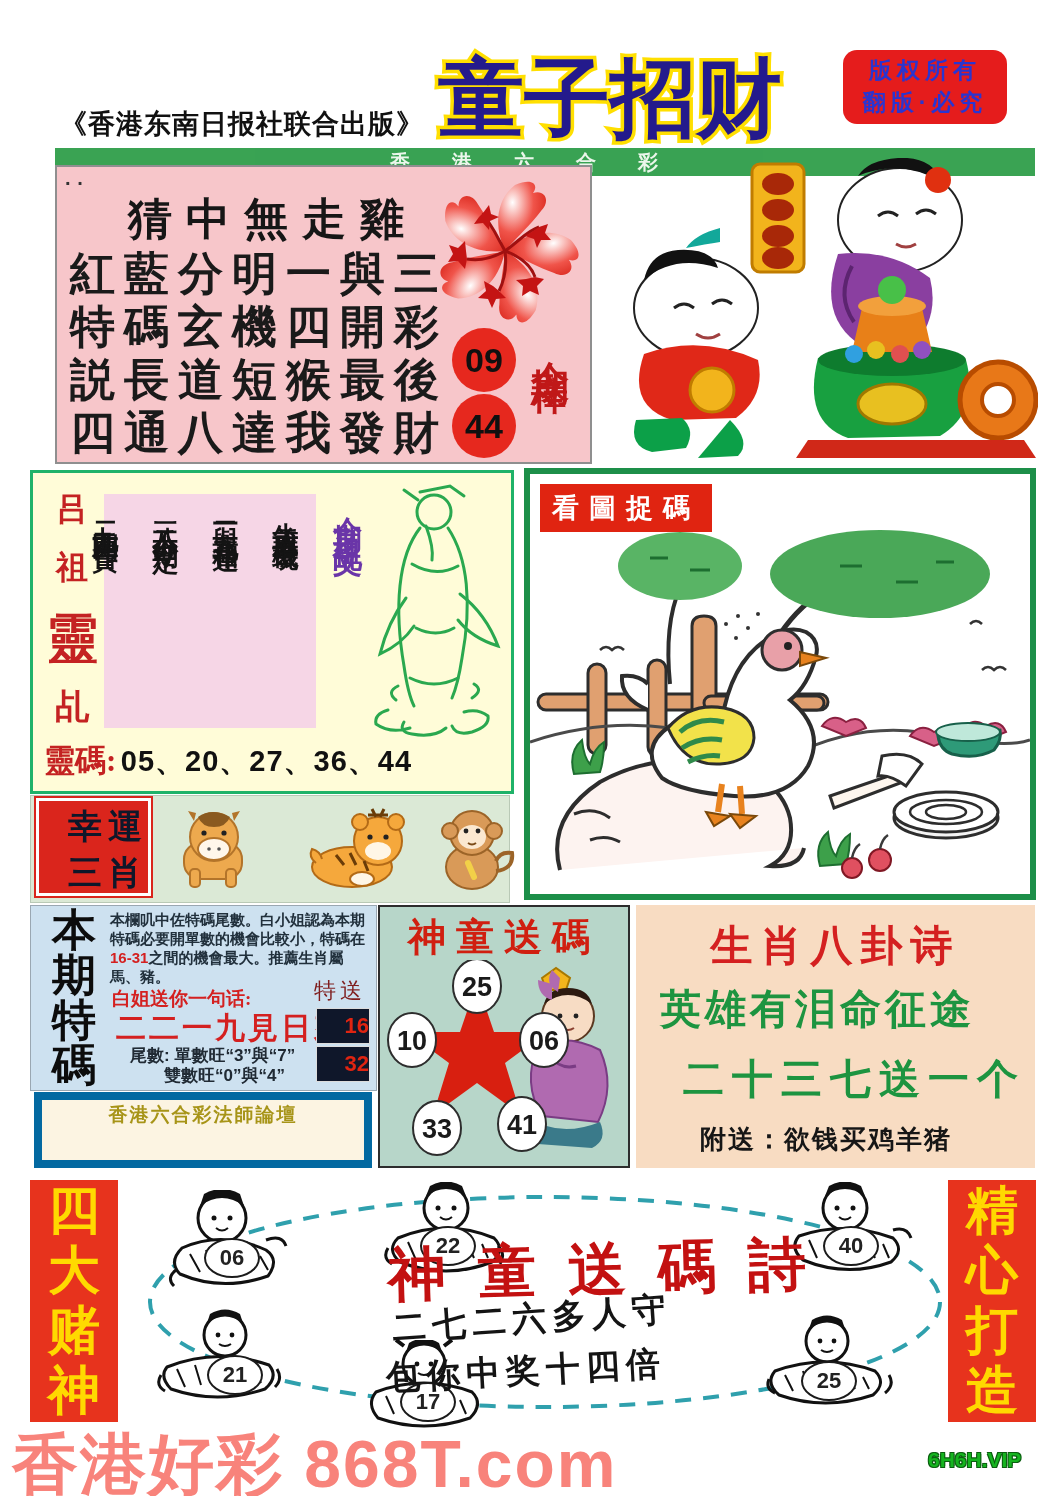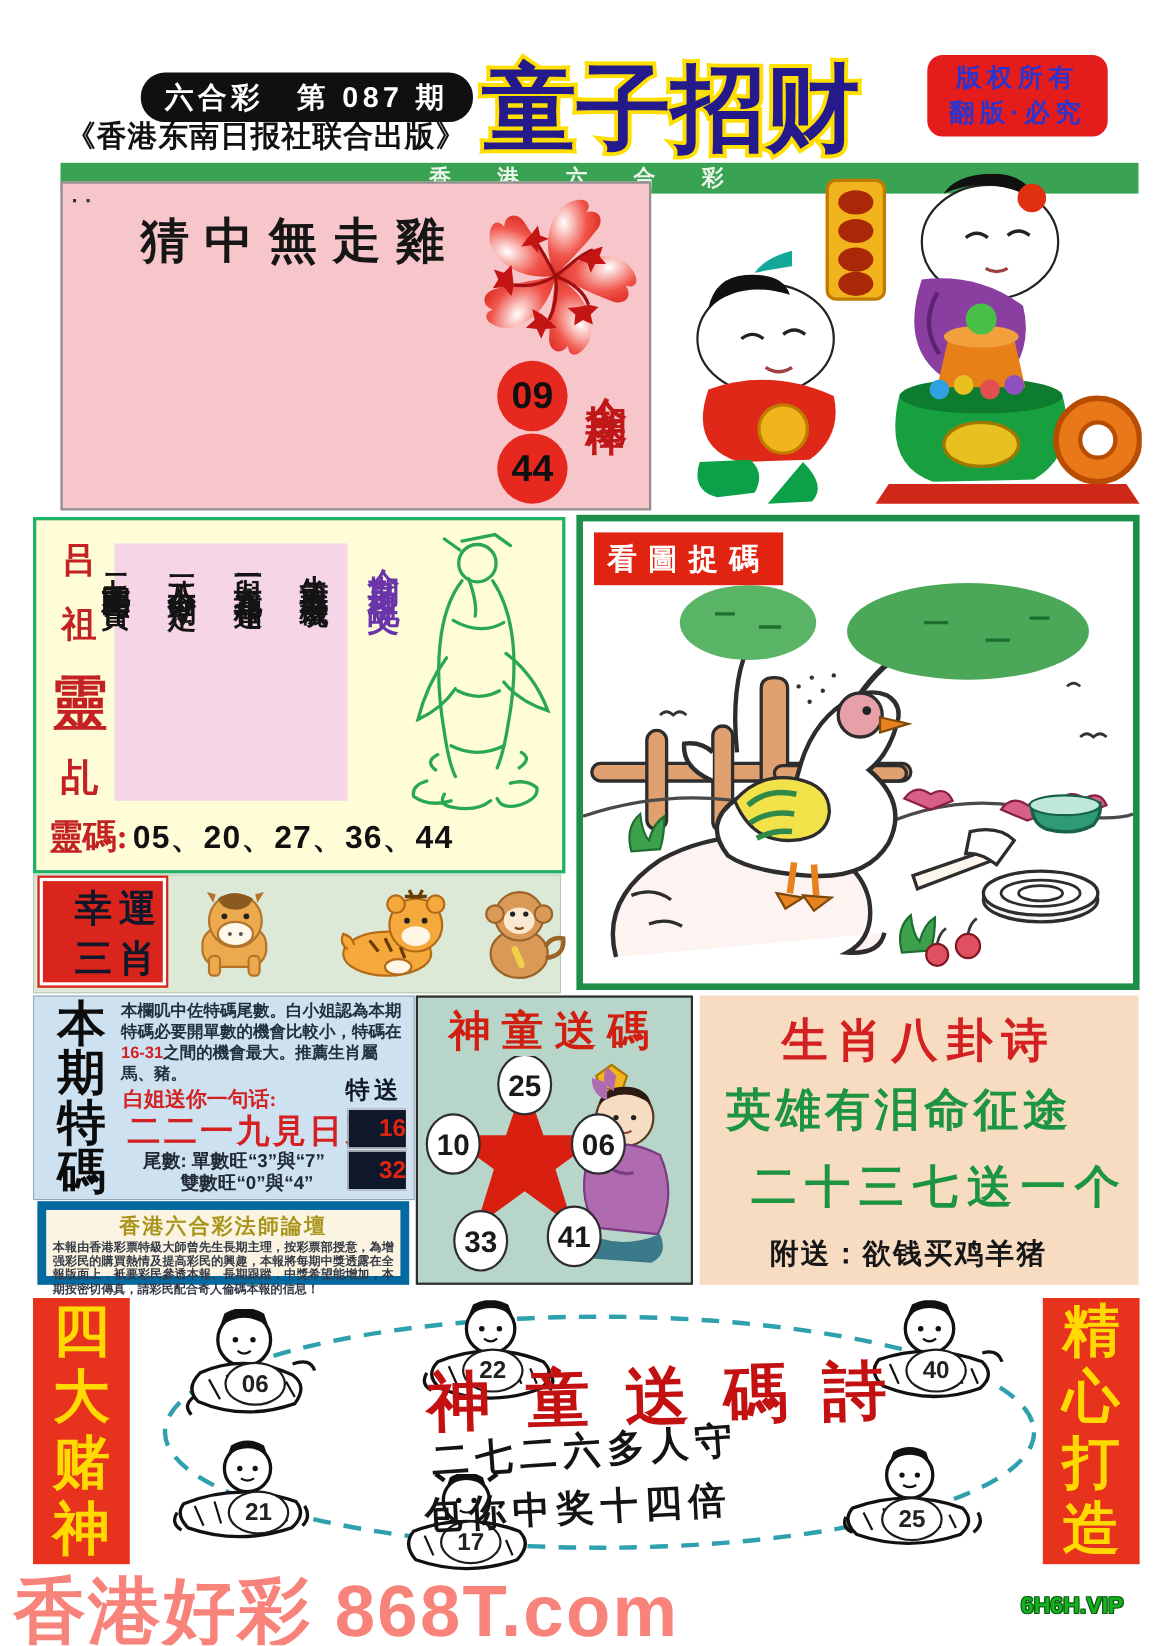--- a/index.html
+++ b/index.html
@@ -71,21 +71,21 @@
     font-family:"Liberation Serif","DejaVu Serif",serif;}
   .special-side span{display:block;font-size:44px;line-height:45px;}
   .special-para{left:110px;top:910px;width:260px;font-size:15px;font-weight:bold;color:#21303c;
     line-height:19px;}
   .range-red{color:#d42020;}
   .special-redlabel{left:112px;top:986px;font-size:19px;font-weight:bold;color:#d42020;
     font-family:"Liberation Serif","DejaVu Serif",serif;}
   .special-phrase{left:116px;top:1008px;font-size:30px;font-weight:bold;color:#d42020;letter-spacing:3px;
     font-family:"Liberation Serif","DejaVu Serif",serif;}
   .special-tails{left:130px;top:1046px;font-size:17px;font-weight:bold;color:#202a34;line-height:20px;}
-  .tesong-label{left:314px;top:976px;font-size:22px;font-weight:bold;color:#0f172a;letter-spacing:4px;
+  .tesong-label{left:314px;top:976px;font-size:22px;font-weight:normal;color:#7f1d1d;letter-spacing:4px;
     font-family:"Liberation Serif","DejaVu Serif",serif;}
   .tesong-box{left:316px;width:52px;height:34px;background:#0f172a;color:#e02411;font-size:22px;
     font-weight:bold;text-align:right;line-height:34px;border:1px solid #dcdcdc;}
   .tesong-0{top:1008px;} .tesong-1{top:1046px;}
 
   
   .forum-block{left:34px;top:1092px;width:338px;height:76px;background:#fcf4e2;border:8px solid #0369a1;
     box-sizing:border-box;padding:2px 6px;}
   .forum-title{text-align:center;color:#a79418;font-size:19px;font-weight:bold;letter-spacing:2px;
     font-family:"Liberation Serif","DejaVu Serif",serif;}
@@ -124,37 +124,42 @@
   
   .footer-brand{left:12px;top:1420px;font-size:66px;font-weight:bold;color:#f8837b;letter-spacing:2px;}
   .footer-mark{left:928px;top:1448px;font-size:21px;font-weight:bold;color:#15b41f;
     text-shadow:1px 1px 0 #0b5e10,-1px 1px 0 #0b5e10,1px -1px 0 #0b5e10,-1px -1px 0 #0b5e10;}
 </style>
 </head>
 <body>
 
 <div id="page">
 
-  <div class="abs issue-badge">六合彩　第 087 期</div>
   <div class="abs publisher">《香港东南日报社联合出版》</div>
 
   <svg class="abs main-title" viewBox="0 0 460 115">
     <text x="230" y="88" text-anchor="middle" font-size="86" font-weight="bold" fill="#241a8c" stroke="#ffdf00" stroke-width="7" paint-order="stroke">童子招财</text>
   </svg>
 
   <div class="abs copyright-box">
     <div>版权所有</div>
     <div>翻版·必究</div>
   </div>
 
   <div class="abs green-bar">香港六合彩</div>
 
   <div class="abs poem-block"></div>
   <div class="abs poem-dots">· ·</div>
   <div class="abs poem-title">猜中無走雞</div>
+  <div class="abs poem-lines">
+    <div>紅藍分明一與三</div>
+    <div>特碼玄機四開彩</div>
+    <div>説長道短猴最後</div>
+    <div>四通八達我發財</div>
+  </div>
 
   <svg class="abs flower" width="160" height="158" viewBox="0 0 160 158">
     <defs>
       <radialGradient id="pet" cx="30%" cy="30%" r="80%">
         <stop offset="0%" stop-color="#ffffff"></stop>
           <stop offset="55%" stop-color="#f0544a"></stop>
           <stop offset="100%" stop-color="#d8241a"></stop>
       </radialGradient>
     </defs>
     <g>
@@ -399,21 +404,20 @@
   <div class="abs special-tails">
     <div>尾數: 單數旺“3”與“7”</div>
     <div style="padding-left:34px;">雙數旺“0”與“4”</div>
   </div>
   <div class="abs tesong-label">特送</div>
   <div class="abs tesong-box tesong-0">16</div>
   <div class="abs tesong-box tesong-1">32</div>
 
   <div class="abs forum-block">
     <div class="forum-title">香港六合彩法師論壇</div>
-    <div class="forum-body">本報由香港彩票特級大師曾先生長期主理，按彩票部授意，為增强彩民的購買熱情及提高彩民的興趣，本報將每期中獎透露在全報版面上，衹要彩民參透本報、長期跟蹤，中獎希望能增加，本期按密切傳真，請彩民配合奇人倫碼本報的信息！</div>
   </div>
 
   <div class="abs shentong-block"></div>
   <div class="abs shentong-title">神童送碼</div>
   <svg class="abs shentong-art" width="246" height="200" viewBox="0 0 246 200">
 
     <path d="M95,22 L112,72 L165,72 L123,103 L139,155 L95,123 L51,155 L67,103 L25,72 L78,72 Z" fill="#d81f10"></path>
 
     <g>
       <path d="M160,18 l14,-10 14,10 -4,12 h-20z" fill="#f2b41c" stroke="#a87800" stroke-width="2"></path>

